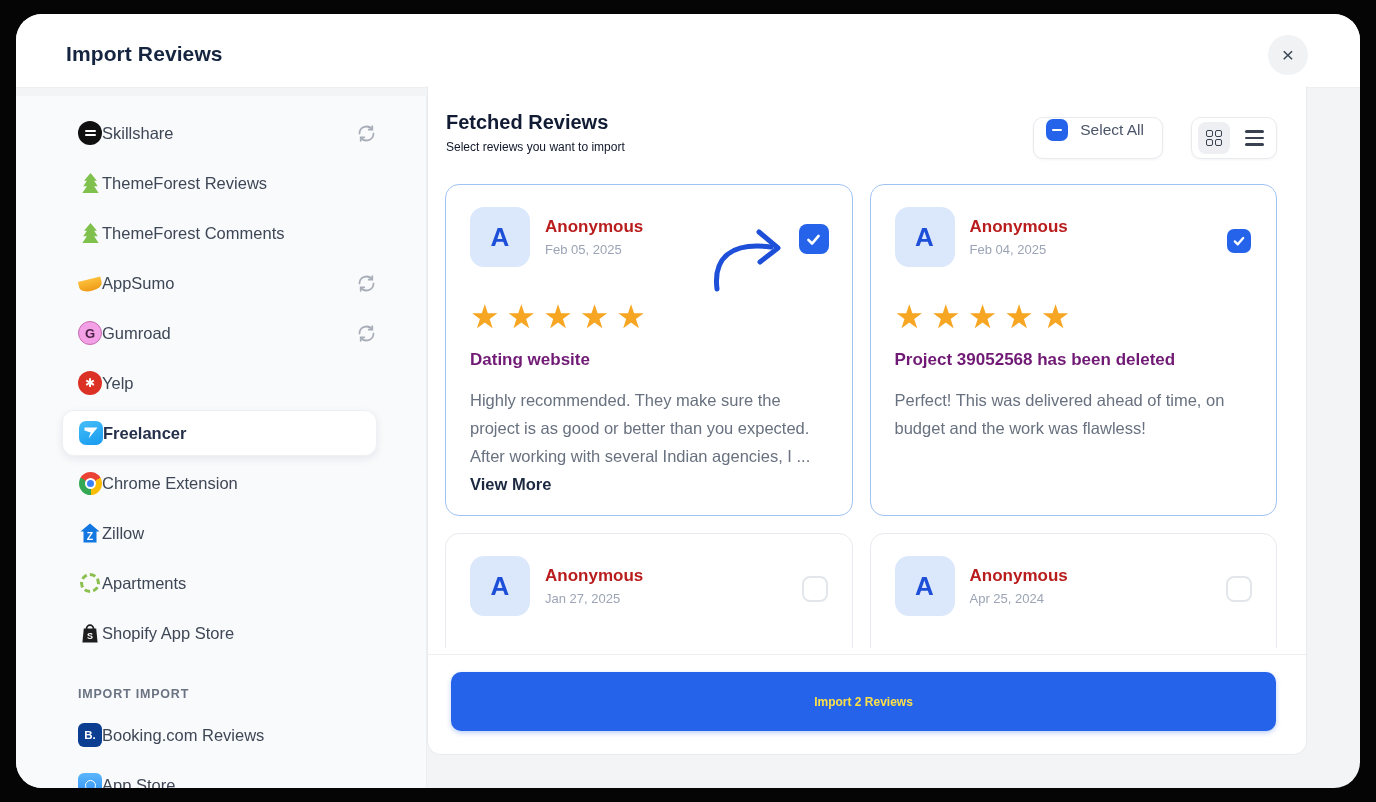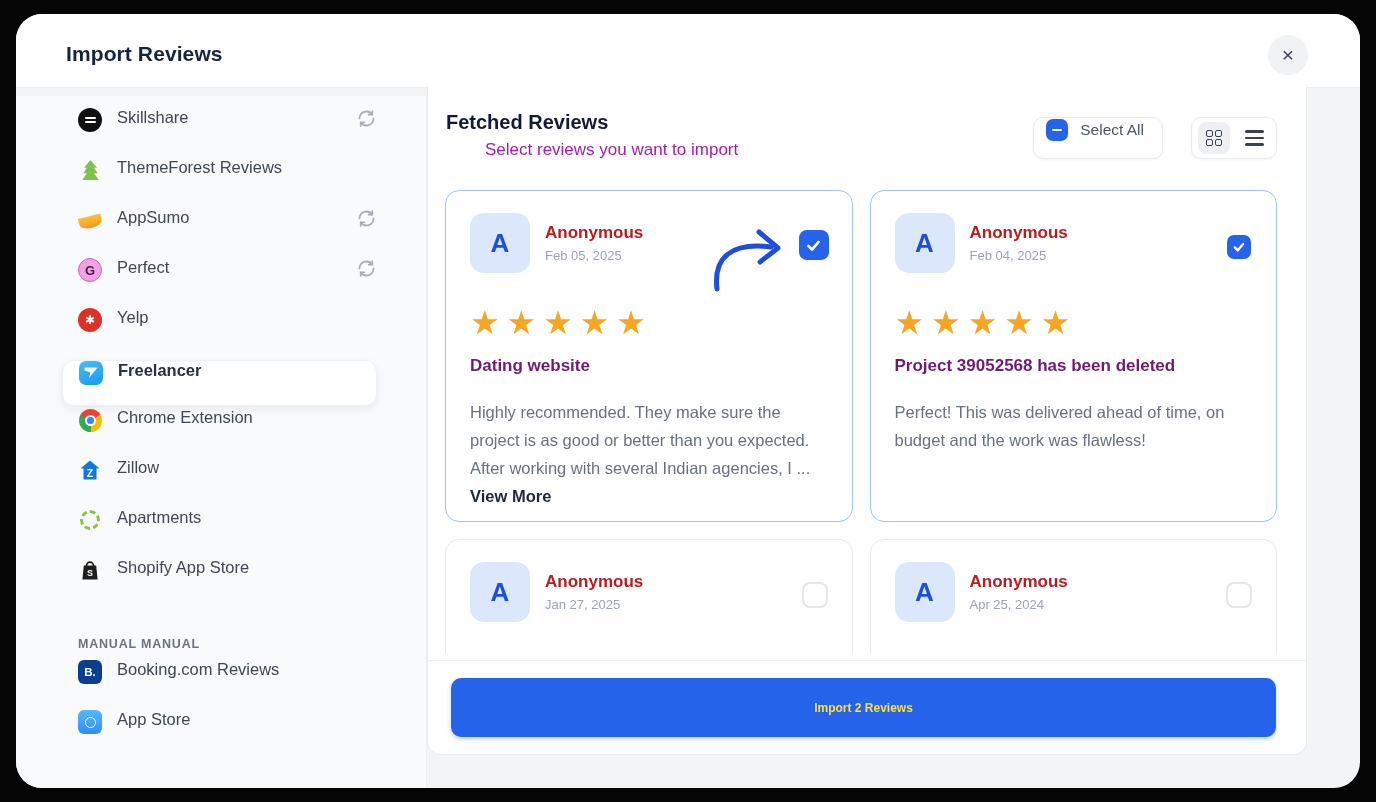--- a/index.html
+++ b/index.html
@@ -14,21 +14,21 @@
                   background:#fff; border-bottom:1px solid #edf0f2; }
   .modal-title { position:absolute; left:50px; top:28px; font-size:21px; font-weight:800;
                  color:#15243f; letter-spacing:.1px; }
   .close-btn { position:absolute; right:52px; top:21px; width:40px; height:40px; border-radius:50%;
                background:#f0f2f4; display:flex; align-items:center; justify-content:center;
                font-size:21px; color:#3c4656; cursor:pointer; }
 
   
   .sidebar { position:absolute; left:0; top:82px; width:411px; bottom:0; background:#f9fafc;
              border-right:1px solid #eceef1; padding-top:12px; overflow:hidden; }
-  .src-item { height:50px; display:flex; gap:15px;
+  .src-item { height:50px; display:flex; align-items:center; 
               margin:0 49px 0 62px; color:#3e4755; font-size:16.5px; font-weight:500; cursor:pointer; }
   .src-item.selected { height:46px; margin:2px 49px 2px 46px; padding:0 16px; background:#fff;
               border:1px solid #eef1f4; border-radius:12px; box-shadow:0 3px 8px rgba(20,30,55,.08);
               font-weight:700; color:#25304a; }
   .src-icon { width:24px; height:24px; flex:0 0 auto; display:flex;
               align-items:center; justify-content:center; }
   .refresh { margin-left:auto; display:flex; cursor:pointer; }
   .section-label { margin:28px 0 8px 62px; font-size:12.5px; font-weight:700;
                    letter-spacing:.8px; color:#6a7382; line-height:16px; }
 
@@ -57,21 +57,21 @@
   .ic-appstore { width:24px; height:24px; border-radius:6px;
                  background:linear-gradient(180deg,#5bb7fb,#2f8ef6);
                  display:flex; align-items:center; justify-content:center; }
   .ic-appstore i { width:11px; height:11px; border:1.6px solid #fff; border-radius:50%; display:block; }
 
   
   .panel { position:absolute; left:411px; top:72px; width:880px; height:669px; background:#fff;
            border:1px solid #e9ecef; border-top:none; border-radius:0 0 14px 14px; }
   .panel-head { position:relative; padding:25px 29px 0 18px; }
   .panel-heading { font-size:20px; font-weight:700; color:#111c34; }
-  .panel-sub { margin-top:6px; font-size:17px; color:#a21caf;margin-left:39px; }
+  .panel-sub { margin-top:6px; font-size:12px; color:#0f172a; }
   .head-actions { position:absolute; top:31px; right:29px; display:flex; gap:28px; align-items:center; }
 
   .select-all { height:42px; padding:0 18px 16px 12px; background:#fff; border:1px solid #e8eaee;
                 border-radius:10px; box-shadow:0 1px 3px rgba(20,30,55,.05); display:flex;
                 align-items:center; gap:12px; font-size:15.5px; color:#4a5568; cursor:pointer; }
   .mini-check { width:22px; height:22px; border-radius:7px; background:#2563eb;
                 display:flex; align-items:center; justify-content:center; }
   .mini-check i { display:block; width:10px; height:2.6px; background:#fff; border-radius:2px; }
 
   .view-toggle { height:42px; padding:0 6px; background:#fff; border:1px solid #e8eaee; border-radius:10px;
@@ -95,21 +95,21 @@
             align-items:center; justify-content:center; font-size:26px; font-weight:700; color:#1d4fd8; }
   .rc-name { font-size:17px; font-weight:700; color:#b91c1c; }
   .rc-date { margin-top:5px; font-size:13px; color:#9ba4b5; }
   .rc-check { position:absolute; top:39px; right:23px; width:30px; height:30px; border-radius:8px;
               background:#2563eb; display:flex; align-items:center; justify-content:center; cursor:pointer; }
   .rc-check.small { top:44px; right:25px; width:24px; height:24px; border-radius:7px; }
   .rc-check.unchecked { background:#fff; border:2px solid #e3e7ec; width:26px; height:26px;
               top:42px; right:24px; }
   .rc-stars { margin-top:33px; font-size:33px; letter-spacing:7px; color:#f6a623; line-height:1; }
   .rc-title { margin-top:17px; font-size:17px; font-weight:700; color:#701a75; }
-  .rc-text { margin-top:22px; font-size:16.5px; line-height:28px; color:#68717f; max-width:374px; }
+  .rc-text { margin-top:16px; font-size:16.5px; line-height:28px; color:#68717f; max-width:374px; }
   .view-more { font-weight:700; color:#1b2840; cursor:pointer; }
 
   .arrow-svg { position:absolute; left:0; top:0; width:880px; height:669px;
                pointer-events:none; z-index:4; }
 
   .divider { border-top:1px solid #edeff2; margin-top:6px; }
   .import-btn { margin:17px 30px 0 23px; height:59px; border-radius:10px; background:#2563eb;
                 color:#fde047; font-size:12px; font-weight:700; display:flex; align-items:center;
                 justify-content:center; cursor:pointer; box-shadow:0 2px 5px rgba(37,99,235,.3); }
 </style>
@@ -147,41 +147,49 @@
 
     <div class="src-item">
       <span class="src-icon">
         <svg width="19" height="21" viewBox="0 0 20 22">
             <path d="M10 0 L3.2 8 h3 L2.4 14 h3.8 L1.4 21 h17.2 L13.8 14 h3.8 L13.8 8 h3 Z" fill="#7fc14c"></path>
           </svg>
       </span>
       <span>ThemeForest Reviews</span>
     </div>
 
+    <div class="src-item">
+      <span class="src-icon">
+        <svg width="19" height="21" viewBox="0 0 20 22">
+            <path d="M10 0 L3.2 8 h3 L2.4 14 h3.8 L1.4 21 h17.2 L13.8 14 h3.8 L13.8 8 h3 Z" fill="#7fc14c"></path>
+          </svg>
+      </span>
+      <span>ThemeForest Comments</span>
+    </div>
 
     <div class="src-item">
       <span class="src-icon">
           <span class="ic-appsumo"></span>
         </span>
       <span>AppSumo</span>
       <span class="refresh">
         <svg width="21" height="21" viewBox="0 0 24 24" fill="none" stroke="#a8aeb8" stroke-width="2" stroke-linecap="round">
           <path d="M4 12A8 8 0 0 1 18.4 7.3"></path>
             <path d="M18.6 3.6v4.1h-4.1"></path>
           <path d="M20 12a8 8 0 0 1-14.4 4.7"></path>
             <path d="M5.4 20.4v-4.1h4.1"></path>
         </svg>
       </span>
     </div>
 
     <div class="src-item">
       <span class="src-icon">
           <span class="ic-gumroad">G</span>
         </span>
-      <span>Perfect</span>
+      <span>Gumroad</span>
       <span class="refresh">
         <svg width="21" height="21" viewBox="0 0 24 24" fill="none" stroke="#a8aeb8" stroke-width="2" stroke-linecap="round">
           <path d="M4 12A8 8 0 0 1 18.4 7.3"></path>
             <path d="M18.6 3.6v4.1h-4.1"></path>
           <path d="M20 12a8 8 0 0 1-14.4 4.7"></path>
             <path d="M5.4 20.4v-4.1h4.1"></path>
         </svg>
       </span>
     </div>
 
@@ -235,21 +243,21 @@
       <span class="src-icon">
         <svg width="20" height="22" viewBox="0 0 20 22">
           <path d="M6.5 7 a3.5 3.8 0 0 1 7 0" fill="none" stroke="#1e1e1e" stroke-width="1.8"></path>
           <path d="M3.8 6.5 h12.4 L17.6 20.5 H2.4 Z" fill="#1e1e1e"></path>
           <text x="10" y="16.5" font-size="9" font-weight="bold" fill="#fff" text-anchor="middle" font-family="Liberation Sans, sans-serif">S</text>
         </svg>
       </span>
       <span>Shopify App Store</span>
     </div>
 
-    <div class="section-label">MANUAL MANUAL</div>
+    <div class="section-label">IMPORT IMPORT</div>
 
     <div class="src-item">
       <span class="src-icon">
           <span class="ic-booking">B.</span>
         </span>
       <span>Booking.com Reviews</span>
     </div>
 
     <div class="src-item">
       <span class="src-icon">

